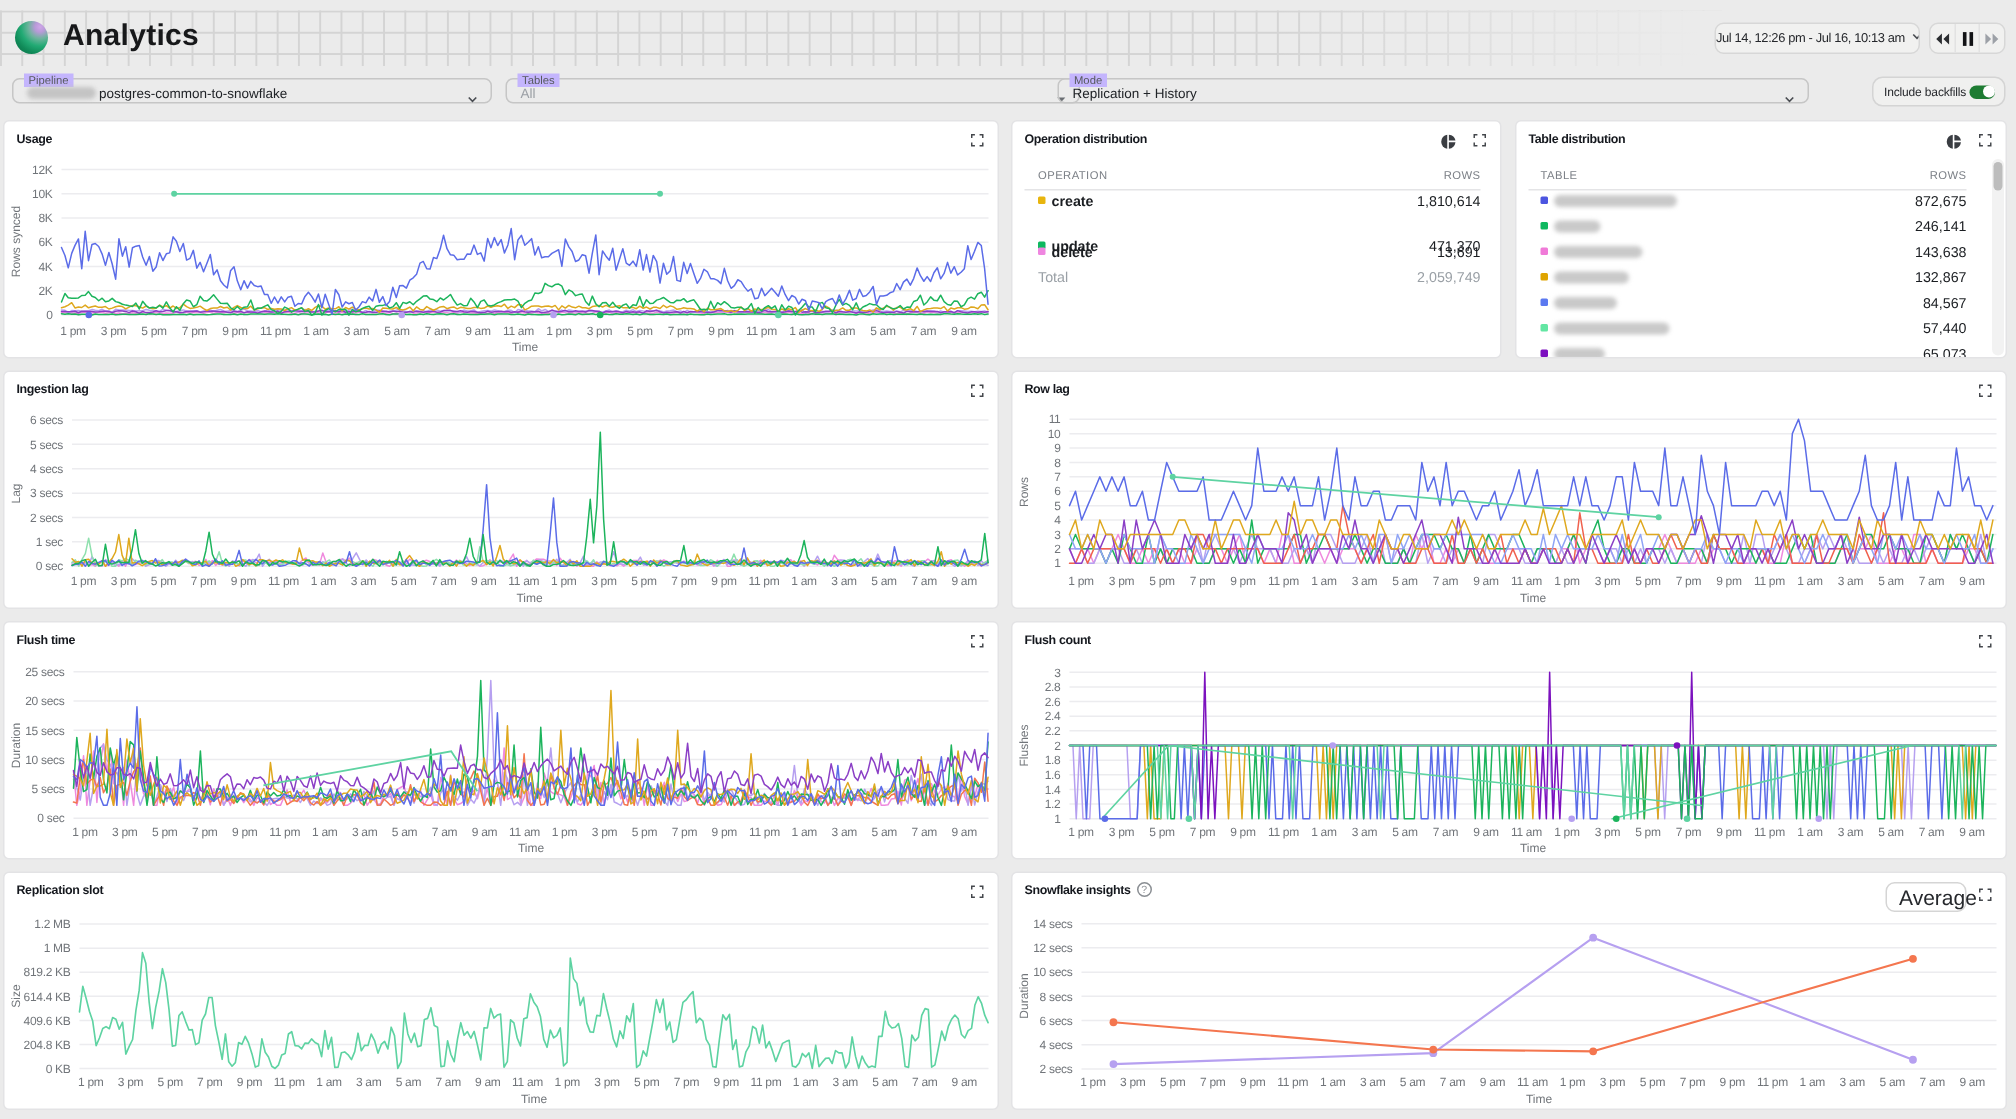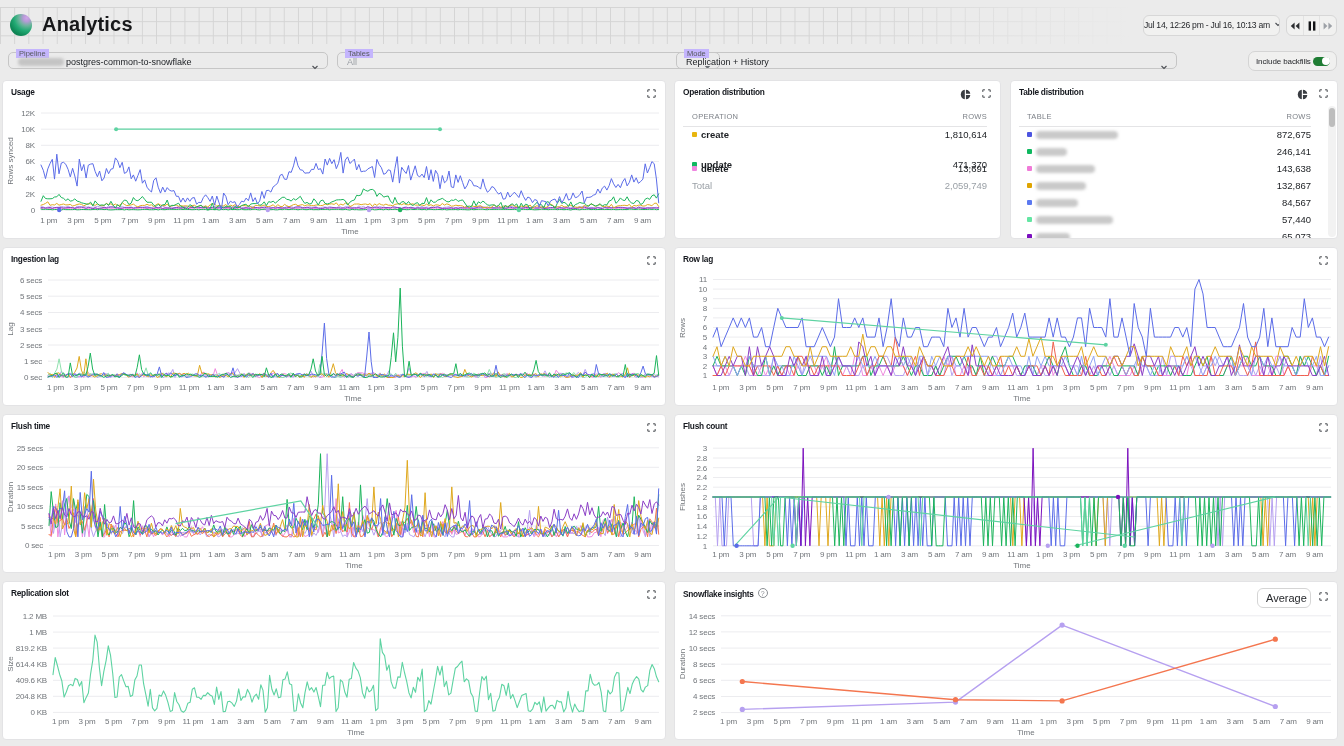--- a/index.html
+++ b/index.html
@@ -28,21 +28,21 @@
 .thead{position:absolute;font-size:7.5px;color:#7c8087;letter-spacing:.3px}
 .thead span{float:right}
 .tline{position:absolute;height:1px;background:#e4e4e6}
 .trow{position:absolute;font-size:9.5px;color:#1b1e22;height:12px}
 .trow b{font-weight:700}.trow i{display:inline-block;width:5px;height:5px;border-radius:1px;margin-right:4px;vertical-align:1px}
 .trow u{display:inline-block;height:8px;background:#c9c9c9;border-radius:4px;filter:blur(1.5px);vertical-align:-1px}
 .trow span{float:right}
 .trow.tot{color:#9aa0a6}
 .sbar{position:absolute;right:1px;top:25px;width:8px;height:131px;background:#f2f2f2;border-radius:4px}
 .sthumb{position:absolute;right:2px;top:27px;width:6px;height:19px;background:#bdbdbd;border-radius:3px}
-#avgbtn{position:absolute;right:26px;top:6px;width:54px;height:20px;border:1px solid #d5d5d5;border-radius:6px;background:#fff;font-size:11px;color:#26282c;z-index:3;display:flex;align-items:center;padding:0 6px 0 8px;justify-content:space-between}
+#avgbtn{position:absolute;right:26px;top:6px;width:54px;height:20px;border:1px solid #d5d5d5;border-radius:6px;background:#fff;font-size:14px;color:#26282c;z-index:3;display:flex;align-items:center;padding:0 6px 0 8px;justify-content:space-between}
 #qic{display:inline-block;width:10px;height:10px;border:1px solid #8a8e93;border-radius:50%;font-size:7px;line-height:10px;text-align:center;color:#8a8e93;font-weight:400;vertical-align:1px;margin-left:4px}
 .exp2{position:absolute;right:9px;top:10px;z-index:3}
 </style></head><body>
 <div id="hdr">
     <div id="gridbg"></div>
     <div id="gridfade"></div>
     <div id="logo"></div>
     <div id="brand">Analytics</div>
     <div id="daterange">Jul 14, 12:26 pm - Jul 16, 10:13 am&nbsp; <svg width="8" height="5" viewBox="0 0 8 5" style="vertical-align:1px">
         <path d="M1.5 1 L4 3.5 L6.5 1" fill="none" stroke="#4a4d52" stroke-width="1.1"></path>
@@ -74,21 +74,21 @@
         <path d="M1.5 1 L4 3.5 L6.5 1" fill="none" stroke="#4a4d52" stroke-width="1.1"></path>
       </svg></span>
   </div>
 <div class="field" style="left:337px;width:383px">
     <span class="flabel">Tables</span>
     <span class="fval gray">All</span>
     <span class="chev"><svg width="7" height="5" viewBox="0 0 7 5">
         <path d="M0.8 1 L3.5 4 L6.2 1 Z" fill="#6a6e73"></path>
       </svg></span>
   </div>
-<div class="field" style="left:676px;width:501px">
+<div class="field" style="left:705px;width:501px">
     <span class="flabel">Mode</span>
     <span class="fval">Replication + History</span>
     <span class="chev"><svg width="8" height="5" viewBox="0 0 8 5">
         <path d="M1.5 1 L4 3.5 L6.5 1" fill="none" stroke="#4a4d52" stroke-width="1.1"></path>
       </svg></span>
   </div>
 <div id="backfills">Include backfills<span id="toggle"></span></div>
 <div class="card" style="left:2px;top:80px;width:664px;height:159px">
     <div class="ct">Usage</div>
     <svg class="exp" width="9" height="9" viewBox="0 0 11 11">

